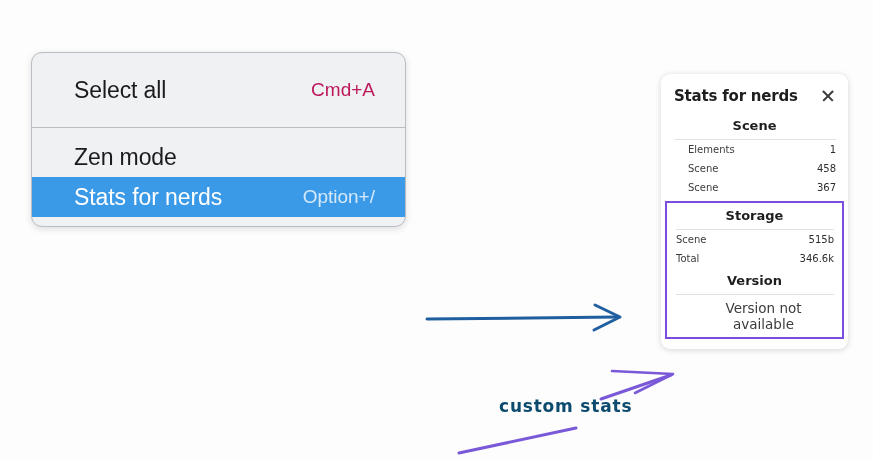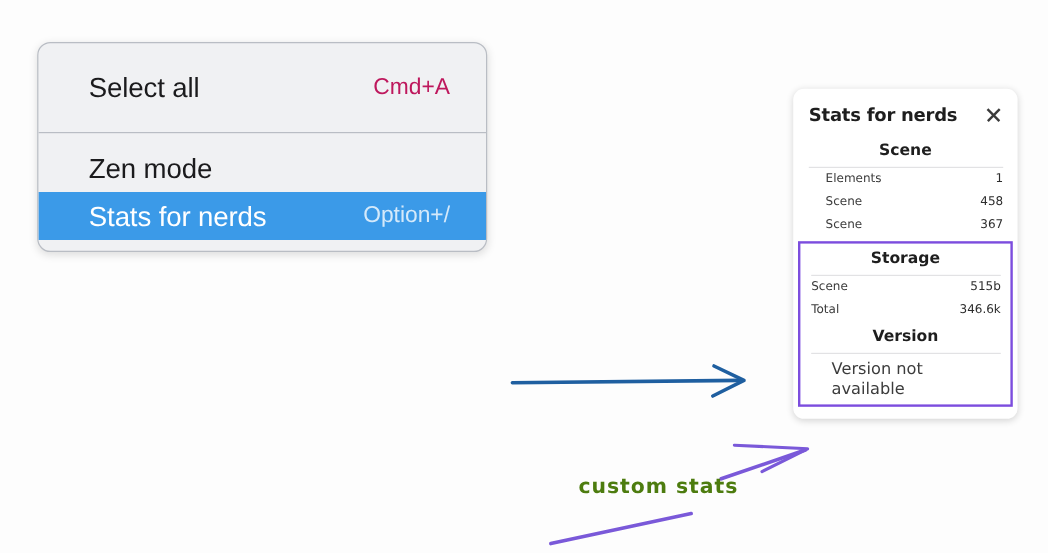--- a/index.html
+++ b/index.html
@@ -12,21 +12,21 @@
     background: #fdfdfd;
     font-family: "Liberation Sans", sans-serif;
     overflow: hidden;
     position: relative;
   }
 
   
   #context-menu {
     position: absolute;
     left: 31px;
-    top: 35px;
+    top: 52px;
     width: 375px;
     background: #f0f1f3;
     border: 1px solid #b9bdc4;
     border-radius: 11px;
     box-shadow: 0 2px 7px rgba(0,0,0,0.13);
     overflow: hidden;
     box-sizing: border-box;
   }
   .menu-section {
     padding: 9px 0 9px 0;
@@ -131,37 +131,37 @@
     padding: 5px 12px 3px 13px;
   }
   
   #highlight-box {
     border: 2px solid #7c4dde;
     margin: 4px 4px 0 4px;
     padding-bottom: 2px;
   }
   #highlight-box .rule { margin: 0 8px 0 9px; }
   #highlight-box .stat-row { padding-left: 9px; padding-right: 8px; }
-  #highlight-box .plain-row { padding-left: 26px; padding-right: 8px; }
+  #highlight-box .plain-row { padding-left: 26px; padding-right: 8px; text-align: center; }
 
   
   #annotations {
     position: absolute;
     left: 0; top: 0;
     width: 873px; height: 461px;
     pointer-events: none;
   }
   #custom-stats-text {
     position: absolute;
-    left: 482px;
+    left: 499px;
     top: 396px;
     font-family: "DejaVu Sans", sans-serif;
     font-size: 17px;
     font-weight: bold;
-    color: #4d7c0f;
+    color: #0c4a6e;
     letter-spacing: 0.8px;
     white-space: nowrap;
   }
 </style>
 </head>
 <body>
 
 <div id="context-menu">
 
   <div class="menu-section first">

